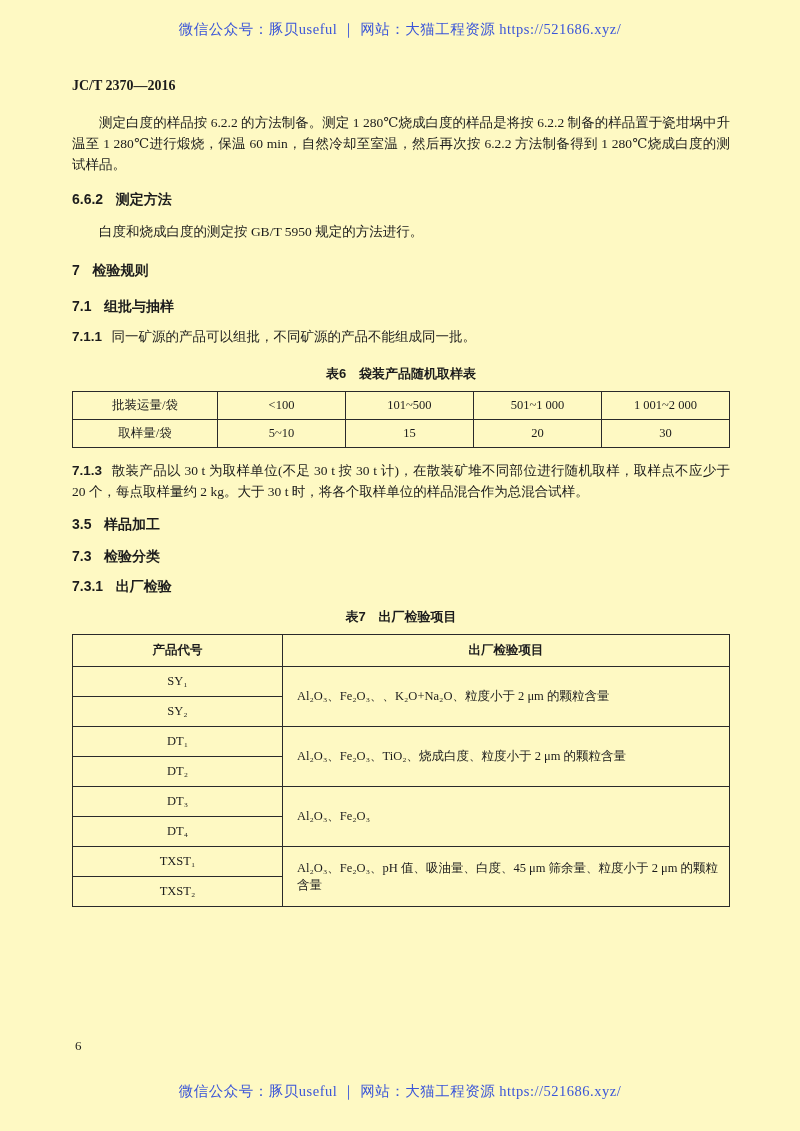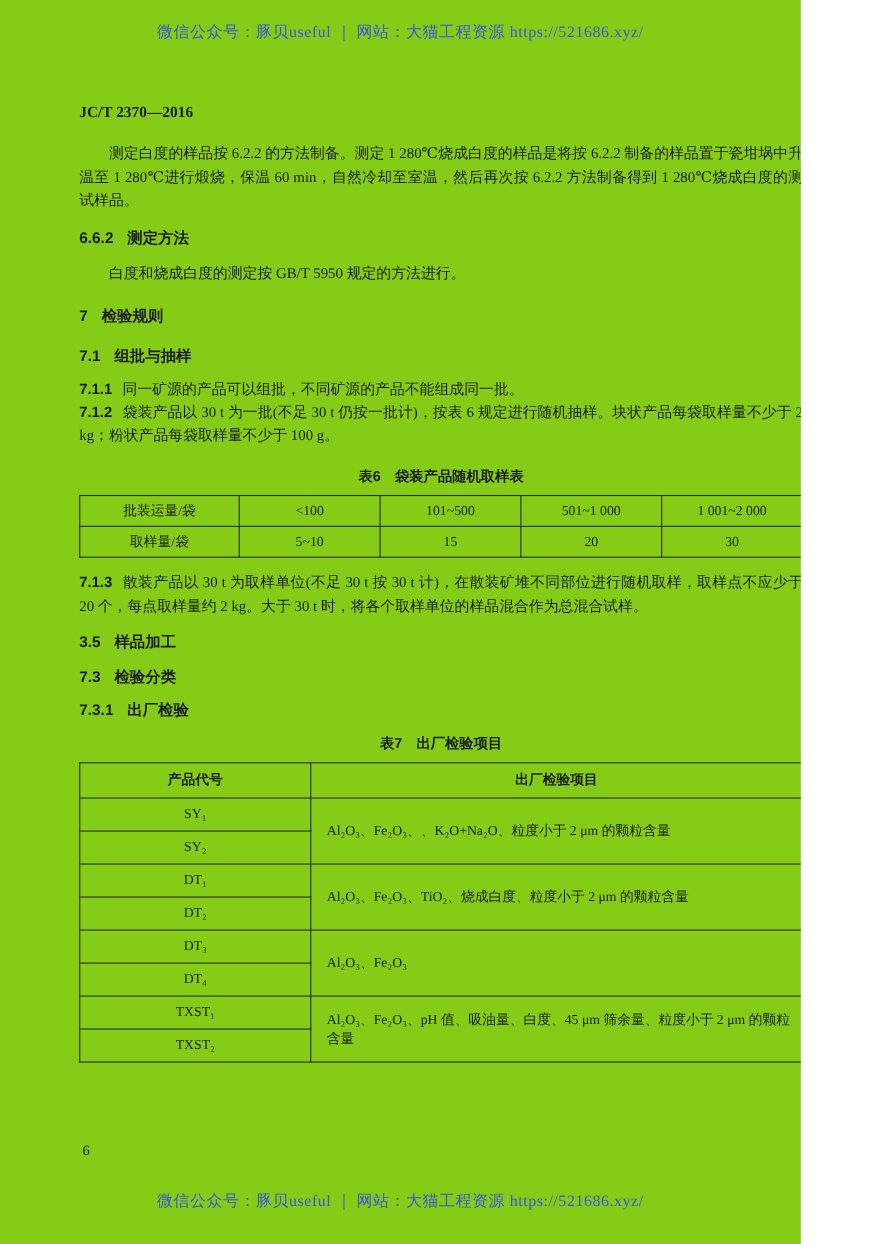--- a/index.html
+++ b/index.html
@@ -1,41 +1,41 @@
 <!DOCTYPE html>
 <html><head>
 <meta charset="utf-8">
 <style>
   html, body { margin: 0; padding: 0; }
   body { background: #ffffff; }
   .page {
     position: relative;
-    width: 728px;
+    width: 800px;
     height: 1131px;
-    background: #84cc16;
+    background: #fef9c3;
     overflow: hidden;
     color: #1c1c1c;
     font-family: "Liberation Serif", "DejaVu Serif", serif;
   }
   .watermark {
     position: absolute;
     left: 0;
     width: 100%;
     text-align: center;
     font-size: 14.5px;
     letter-spacing: 0.5px;
     color: #3a55d9;
     font-family: "Liberation Serif", "DejaVu Serif", serif;
   }
   .wm-top { top: 20px; }
   .wm-bottom { top: 1082px; }
   .content {
     position: absolute;
     left: 72px;
-    top: 95px;
+    top: 78px;
     width: 658px;
   }
   .std-code {
     font-size: 14px;
     font-weight: 700;
     margin-bottom: 18px;
   }
   .para {
     font-size: 13.5px;
     line-height: 21px;
@@ -126,21 +126,20 @@
     <h3 class="heading" id="h662"><span class="hnum">6.6.2</span><span>测定方法</span></h3>
 
     <p class="para indent" id="p662">白度和烧成白度的测定按 GB/T 5950 规定的方法进行。</p>
 
     <h3 class="heading" id="h7"><span class="hnum">7</span><span>检验规则</span></h3>
 
     <h3 class="heading" id="h71"><span class="hnum">7.1</span><span>组批与抽样</span></h3>
 
     <p class="para" id="c711"><span class="cnum">7.1.1</span><span>同一矿源的产品可以组批，不同矿源的产品不能组成同一批。</span></p>
 
-    <p class="para" id="c712"><span class="cnum">7.1.2</span><span>袋装产品以 30 t 为一批(不足 30 t 仍按一批计)，按表 6 规定进行随机抽样。块状产品每袋取样量不少于 2 kg；粉状产品每袋取样量不少于 100 g。</span></p>
 
     <p class="tbl-title" id="t6title">表6　袋装产品随机取样表</p>
 
     <div id="table6wrap">
       <table id="table6">
         <colgroup>
           <col style="width:145px">
           <col>
             <col>
             <col>

